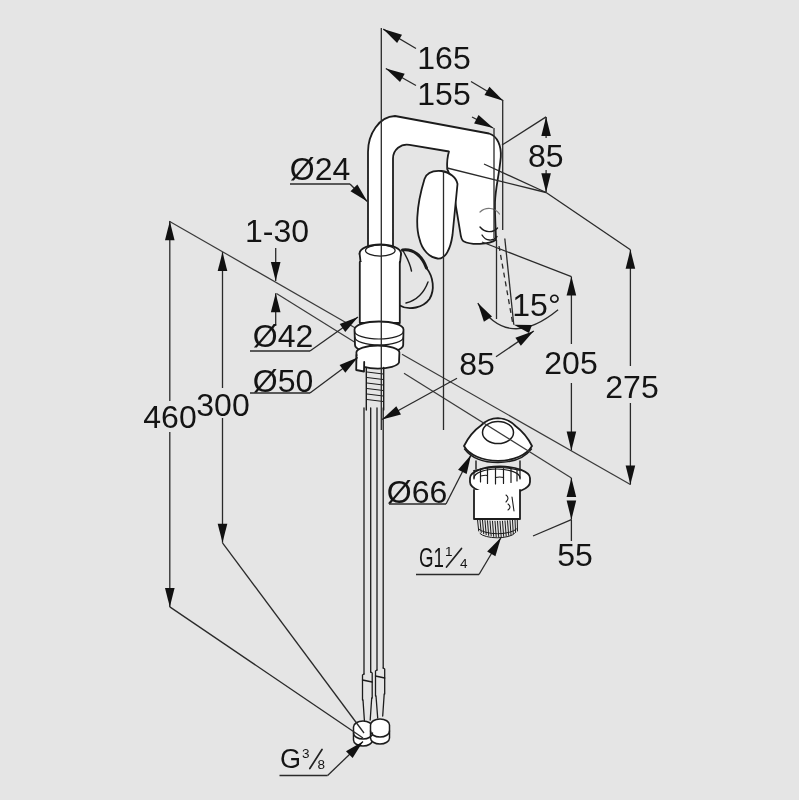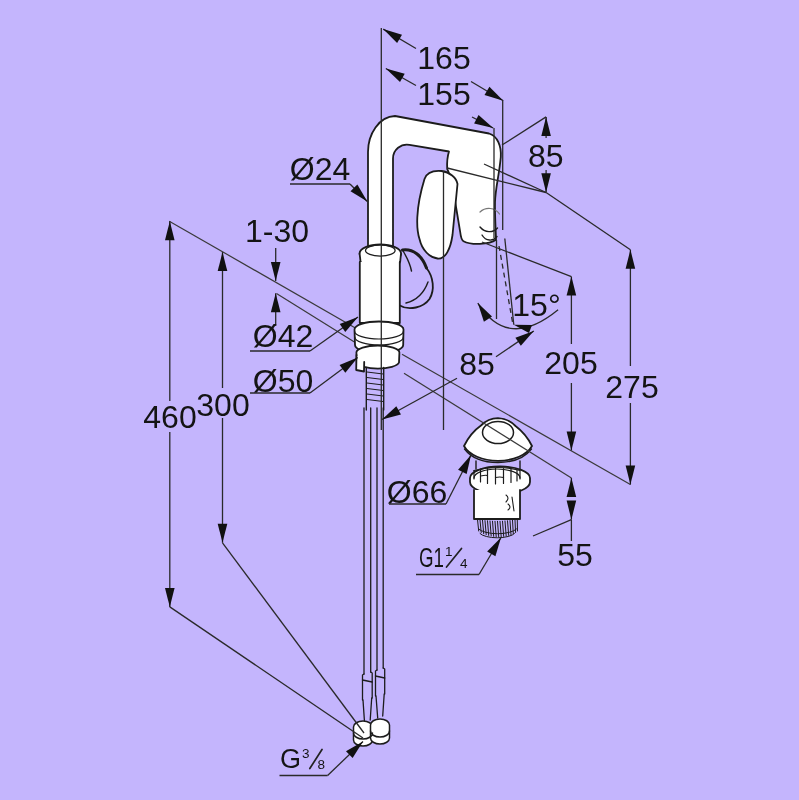--- a/index.html
+++ b/index.html
@@ -1,16 +1,16 @@
 <!DOCTYPE html>
 <html><head>
 <meta charset="utf-8">
 <style>
   html,body{margin:0;padding:0;background:#fff;}
-  #wrap{width:799px;height:800px;position:relative;background:#c4b5fd;overflow:hidden;}
+  #wrap{width:799px;height:800px;position:relative;background:#e5e5e5;overflow:hidden;}
   svg{position:absolute;left:0;top:0;}
   text{font-family:"Liberation Sans", sans-serif; fill:#141414;}
 </style>
 </head>
 <body>
 <div id="wrap">
 <svg width="799" height="800" viewBox="0 0 799 800">
 <defs>
   <marker id="ar" viewBox="-21 -6 23 12" refX="0" refY="0" markerWidth="23" markerHeight="12" markerUnits="userSpaceOnUse" orient="auto-start-reverse">
     <path d="M0,0 L-19,4.8 L-19,-4.8 Z" fill="#111"></path>

